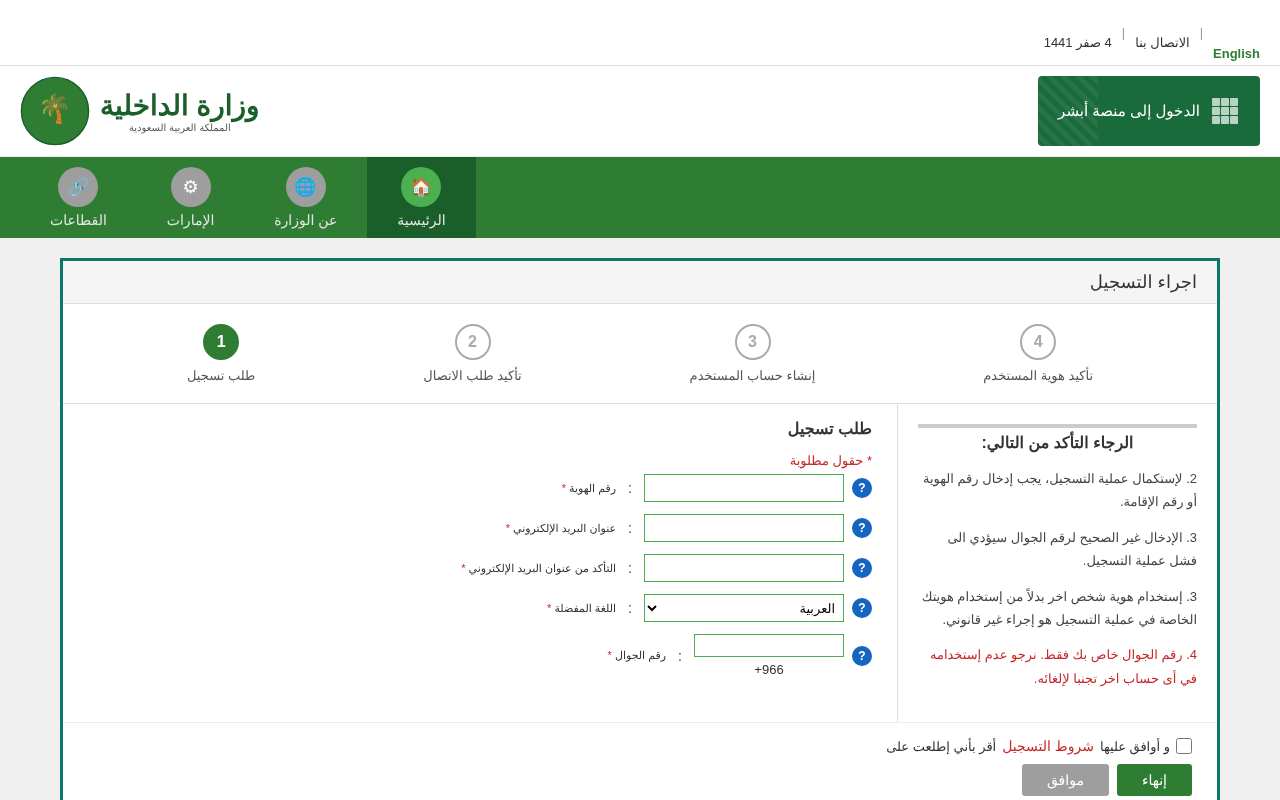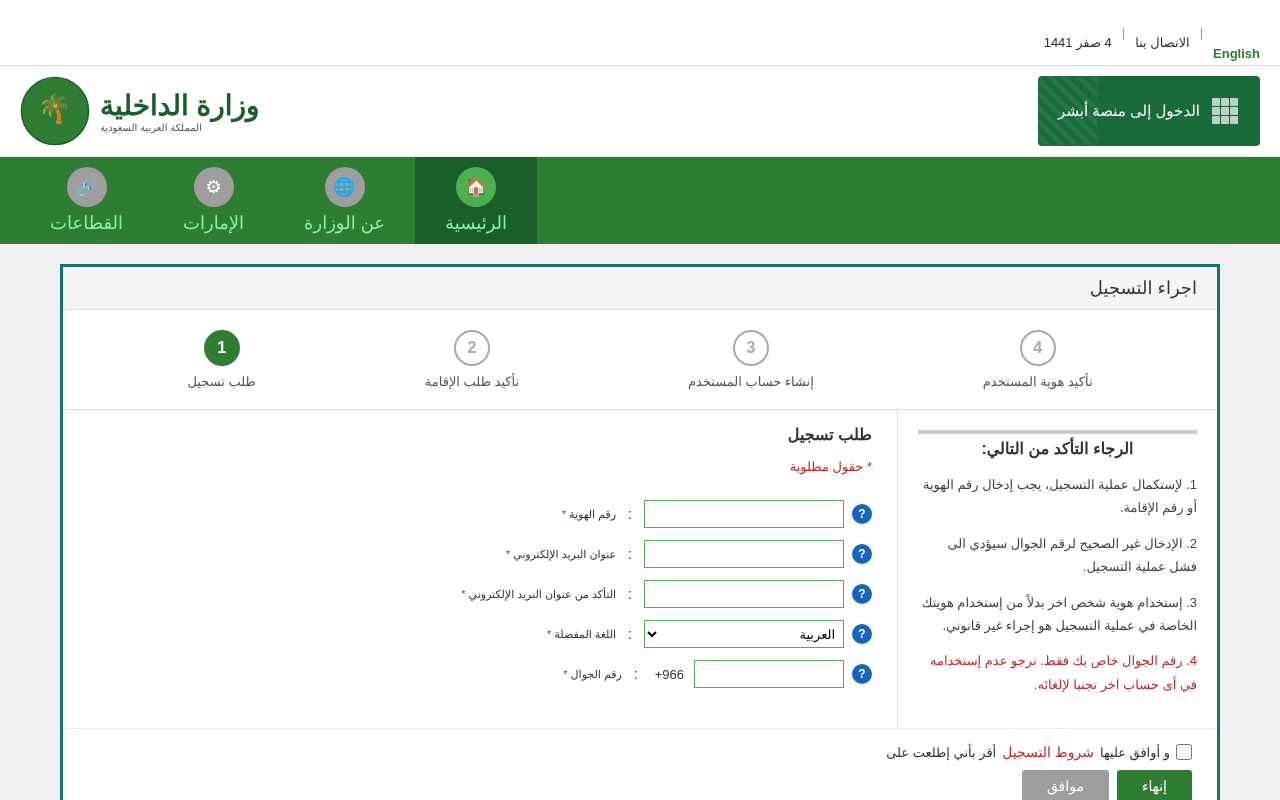--- a/index.html
+++ b/index.html
@@ -80,21 +80,21 @@
       position: relative;
       z-index: 1;
       font-size: 15px;
     }
     .logo-area {
       display: flex;
       align-items: center;
       gap: 10px;
     }
     .logo-text {
-      text-align: left;
+      text-align: center;
     }
     .logo-title {
       font-size: 28px;
       font-weight: bold;
       color: #1a5e2a;
       font-family: Arial, sans-serif;
     }
     .logo-subtitle {
       font-size: 10px;
       color: #555;
@@ -132,22 +132,22 @@
       display: flex;
       align-items: center;
       justify-content: center;
       margin-bottom: 5px;
       font-size: 18px;
     }
     .nav-icon.gray {
       background: #9e9e9e;
     }
     .nav-label {
-      font-size: 18px;
-      color: #86efac;
+      font-size: 14px;
+      color: #e5e5e5;
     }
 
     
     .main-content {
       max-width: 1160px;
       margin: 20px auto;
       background: #fff;
       border: 3px solid #0f766e;
     }
 
@@ -238,21 +238,21 @@
     .form-section-title {
       text-align: right;
       font-size: 16px;
       font-weight: bold;
       color: #333;
       margin-bottom: 15px;
     }
     .required-note {
       font-size: 13px;
       color: #555;
-      margin-bottom: 26px;
+      margin-bottom: 6px;
       text-align: right;
     }
     .required-note span {
       color: #c62828;
     }
 
     .form-row {
       display: flex;
       align-items: center;
       margin-bottom: 12px;
@@ -306,20 +306,21 @@
       font-size: 13px;
       direction: rtl;
       background: #fff;
       outline: none;
     }
 
     .phone-row {
       display: flex;
       align-items: center;
       gap: 5px;
+      flex-direction: column;
     }
     .phone-prefix {
       direction: ltr;
       font-size: 13px;
       color: #333;
       padding: 0 5px;
     }
     .phone-input {
       flex: 1;
       max-width: 150px;
@@ -459,36 +460,36 @@
     <div class="step">
       <div class="step-circle">4</div>
       <span class="step-label">تأكيد هوية المستخدم</span>
     </div>
     <div class="step">
       <div class="step-circle">3</div>
       <span class="step-label">إنشاء حساب المستخدم</span>
     </div>
     <div class="step">
       <div class="step-circle">2</div>
-      <span class="step-label">تأكيد طلب الإقامة</span>
+      <span class="step-label">تأكيد طلب الاتصال</span>
     </div>
     <div class="step">
       <div class="step-circle active">1</div>
       <span class="step-label">طلب تسجيل</span>
     </div>
   </div>
 
   <div class="form-area">
 
     <div class="instructions-panel">
       <div class="divider-line"></div>
       <div class="instructions-title">الرجاء التأكد من التالي:</div>
       <div class="instructions-list">
-        <p>1. لإستكمال عملية التسجيل، يجب إدخال رقم الهوية أو رقم الإقامة.</p>
-        <p>2. الإدخال غير الصحيح لرقم الجوال سيؤدي الى فشل عملية التسجيل.</p>
+        <p>2. لإستكمال عملية التسجيل، يجب إدخال رقم الهوية أو رقم الإقامة.</p>
+        <p>3. الإدخال غير الصحيح لرقم الجوال سيؤدي الى فشل عملية التسجيل.</p>
         <p>3. إستخدام هوية شخص اخر بدلاً من إستخدام هويتك الخاصة في عملية التسجيل هو إجراء غير قانوني.</p>
         <p class="warning">4. رقم الجوال خاص بك فقط. نرجو عدم إستخدامه في أى حساب اخر تجنبا لإلغائه.</p>
       </div>
     </div>
 
     <div class="form-panel">
       <div class="form-section-title">طلب تسجيل</div>
 
       <div class="required-note">
         <span style="color:#c62828;">* </span>

